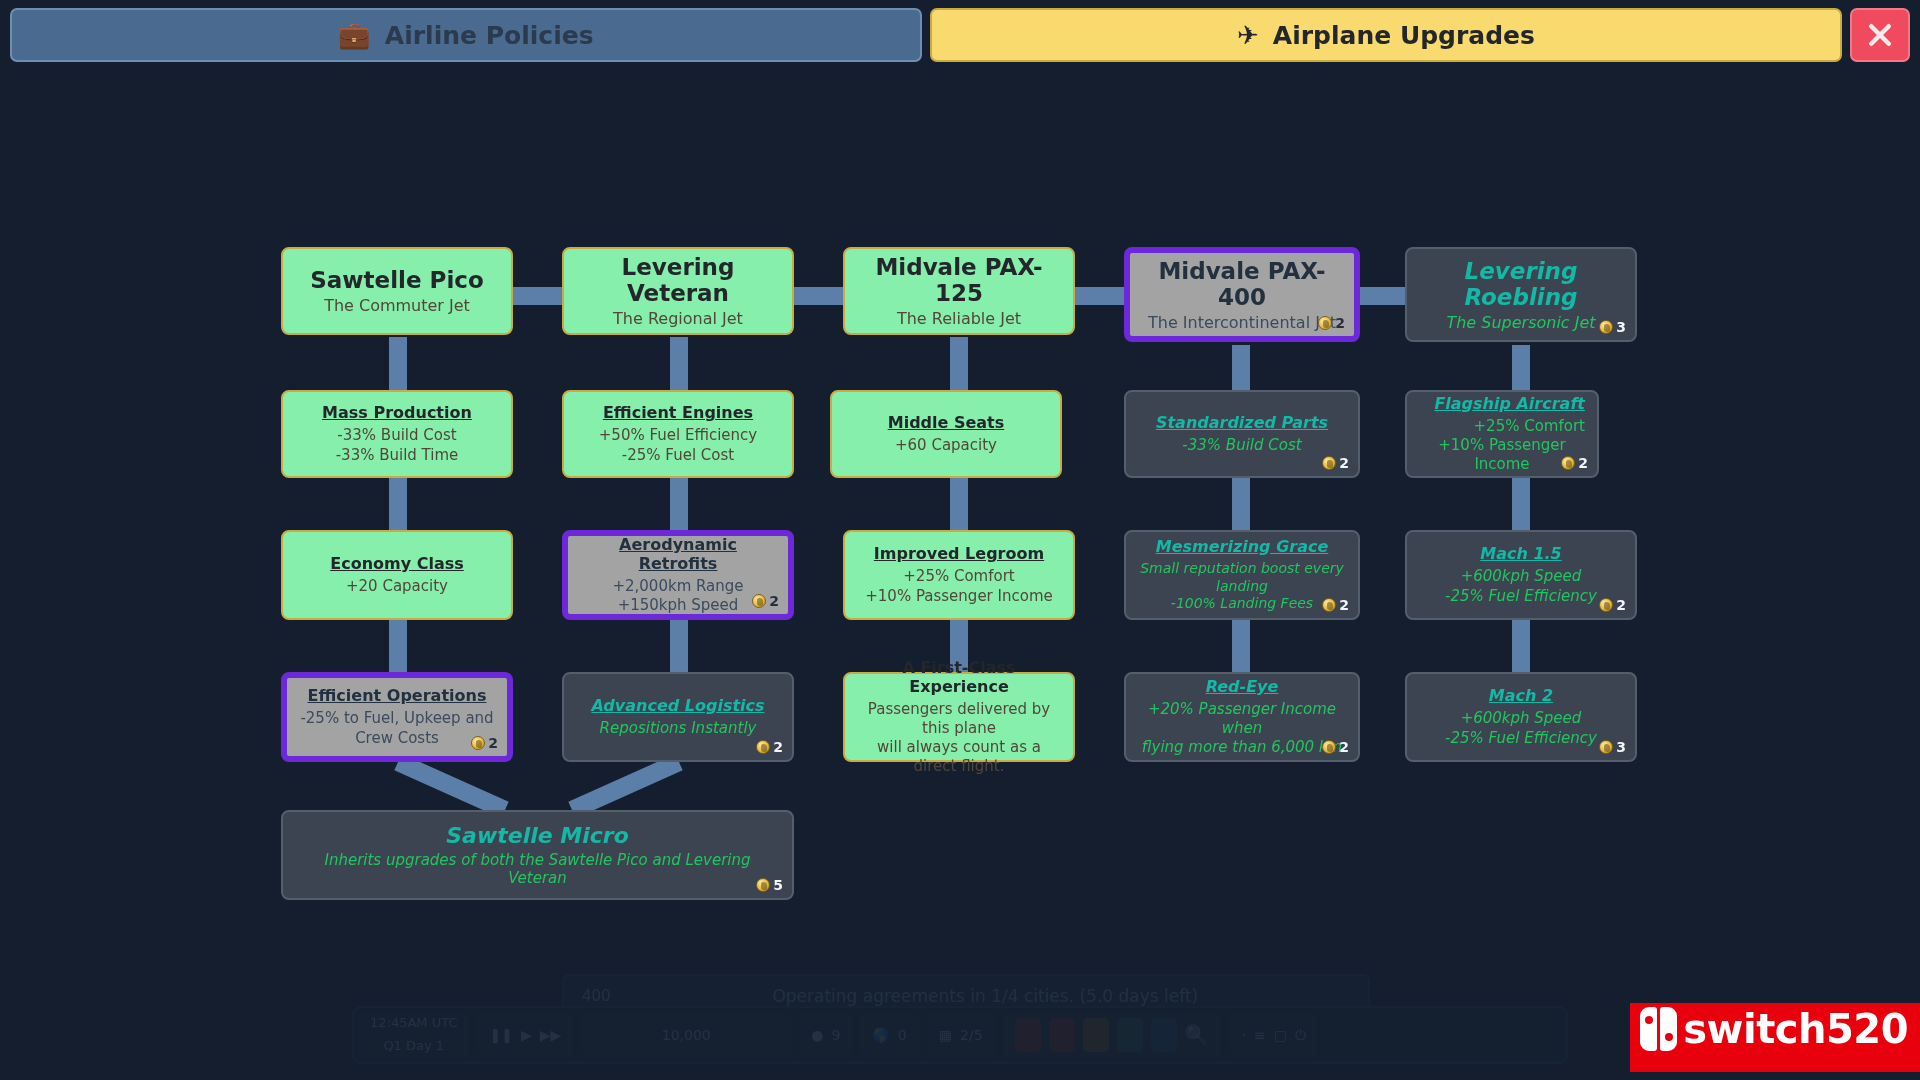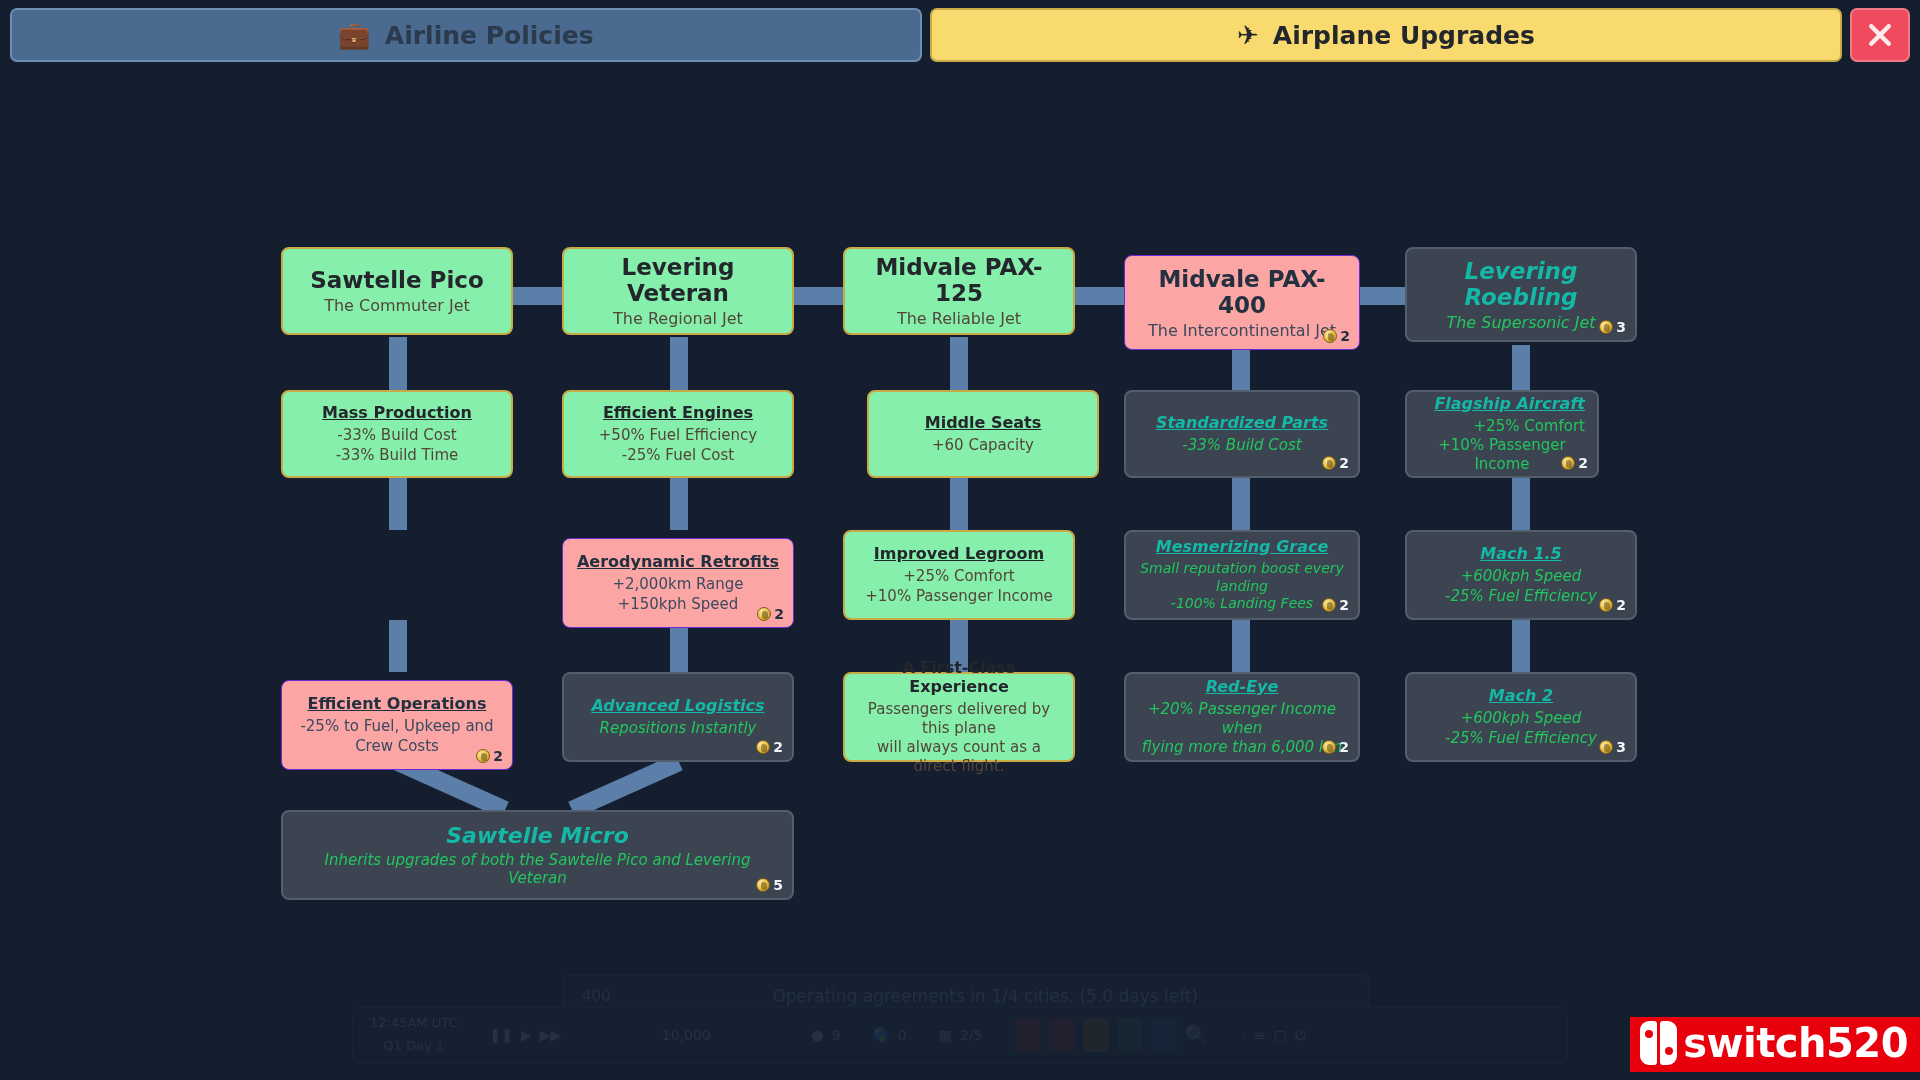--- a/index.html
+++ b/index.html
@@ -26,21 +26,21 @@
              display:flex; align-items:center; justify-content:center; gap:8px;
              padding:0 12px; color:#b9d4ee; font-size:14px; }
   .hud-clock { flex-direction:column; line-height:1.15; font-size:13px; }
   .hud-icon { width:26px; height:34px; border-radius:5px; }
   .hud-q { font-size:20px; color:#cfe2f5; }
 
   
   .watermark { position:absolute; right:0px; bottom:8px;
                background:#e8000d; color:#fff;
                font-size:40px; font-weight:700; letter-spacing:-0.5px;
-               padding:3px 12px 6px 10px; display:flex; align-items:center; gap:6px;
+               padding:3px 12px 20px 10px; display:flex; align-items:center; gap:6px;
                font-family:"DejaVu Sans","Liberation Sans",sans-serif; }
   .wm-logo { display:flex; gap:3px; }
   .wm-l, .wm-r { width:17px; height:44px; background:#fff; position:relative; }
   .wm-l { border-radius:9px 3px 3px 9px; }
   .wm-r { border-radius:3px 9px 9px 3px; }
   .wm-l::after, .wm-r::after { content:""; position:absolute; width:8px; height:8px;
       background:#e8000d; border-radius:50%; left:50%; transform:translateX(-50%); }
   .wm-l::after { top:9px; } .wm-r::after { top:26px; }
 
   
@@ -66,21 +66,21 @@
           justify-content:center; cursor:pointer; }
   .card .title { font-weight:700; text-align:center; }
   .card .sub { text-align:center; }
   .card .line { text-align:center; }
 
   
   .v-gold  { background:#86efac; border:2px solid #c9ab46; color:#3a3322; }
   .v-gold .title { color:#23262b; }
   .v-gold .line, .v-gold .sub { color:#52463a; }
 
-  .v-light { background:#fca5a5; border:1px solid #6d28d9; color:#2e3c50;margin-top:8px; }
+  .v-light { background:#a3a3a3; border:6px solid #6d28d9; color:#2e3c50; }
   .v-light .title { color:#22303f; }
   .v-light .line, .v-light .sub { color:#3b4a5e; }
 
   .v-darker { background:#3b4450; border:2px solid #545f6e; color:#e8eef6; }
   .v-darker .title { color:#14b8a6; }
   .v-darker .line, .v-darker .sub { color:#22c55e; }
 
   
   .plane .title { font-size:23px; margin-bottom:3px; }
   .plane .sub { font-size:16px; }
@@ -212,20 +212,24 @@
     <div class="title">Sawtelle Pico</div>
     <div class="sub">The Commuter Jet</div>
   </div>
 
   <div class="card upg v-gold" style="left:281px; top:390px; width:232px; height:88px;">
     <div class="title">Mass Production</div>
     <div class="line">-33% Build Cost</div>
     <div class="line">-33% Build Time</div>
   </div>
 
+  <div class="card upg v-gold" style="left:281px; top:530px; width:232px; height:90px;">
+    <div class="title">Economy Class</div>
+    <div class="line">+20 Capacity</div>
+  </div>
 
   <div class="card upg v-light" style="left:281px; top:672px; width:232px; height:90px;">
     <div class="title">Efficient Operations</div>
     <div class="line">-25% to Fuel, Upkeep and</div>
     <div class="line">Crew Costs</div>
     <div class="cost">
       <span class="coin-ico"></span>
       <span>2</span>
     </div>
   </div>
@@ -258,21 +262,21 @@
       <span class="coin-ico"></span>
       <span>2</span>
     </div>
   </div>
 
   <div class="card plane v-gold" style="left:843px; top:247px; width:232px; height:88px;">
     <div class="title">Midvale PAX-125</div>
     <div class="sub">The Reliable Jet</div>
   </div>
 
-  <div class="card upg v-gold" style="left:867px; top:390px; width:232px; height:88px;">
+  <div class="card upg v-gold" style="left:830px; top:390px; width:232px; height:88px;">
     <div class="title">Middle Seats</div>
     <div class="line">+60 Capacity</div>
   </div>
 
   <div class="card upg v-gold" style="left:843px; top:530px; width:232px; height:90px;">
     <div class="title">Improved Legroom</div>
     <div class="line">+25% Comfort</div>
     <div class="line">+10% Passenger Income</div>
   </div>
 

